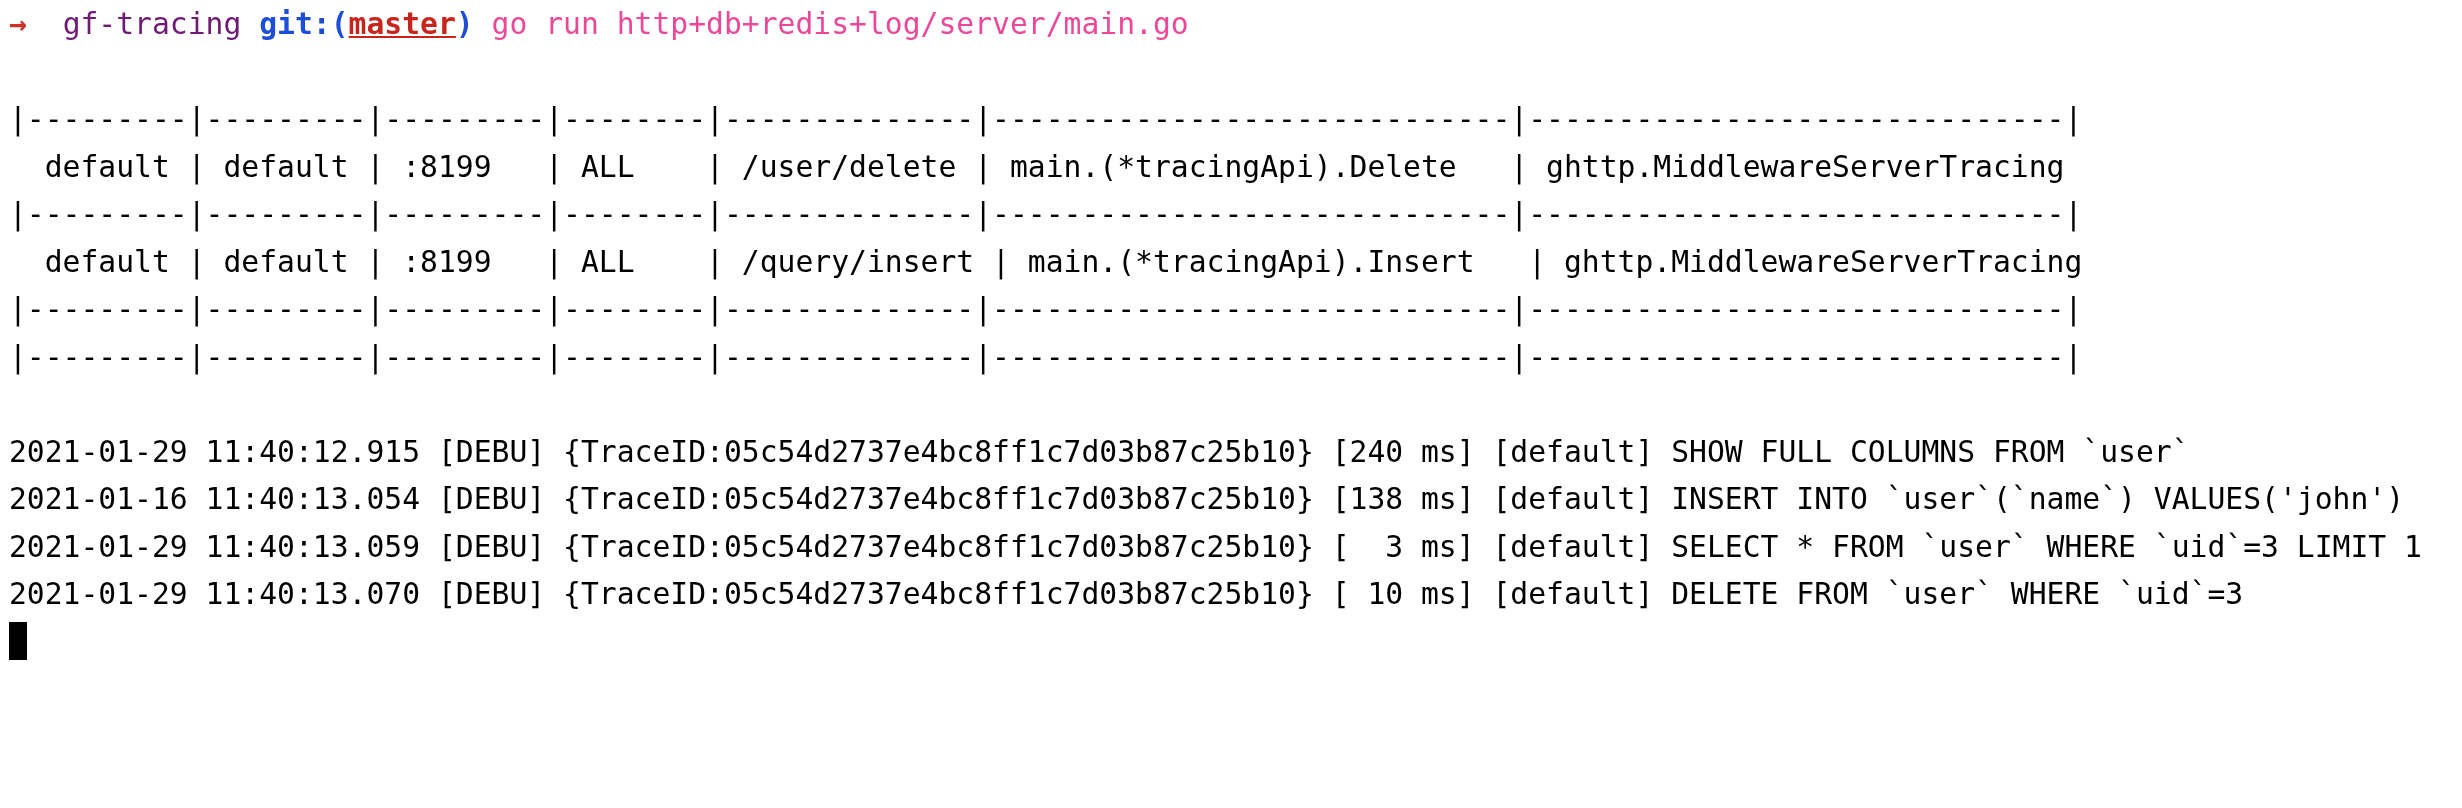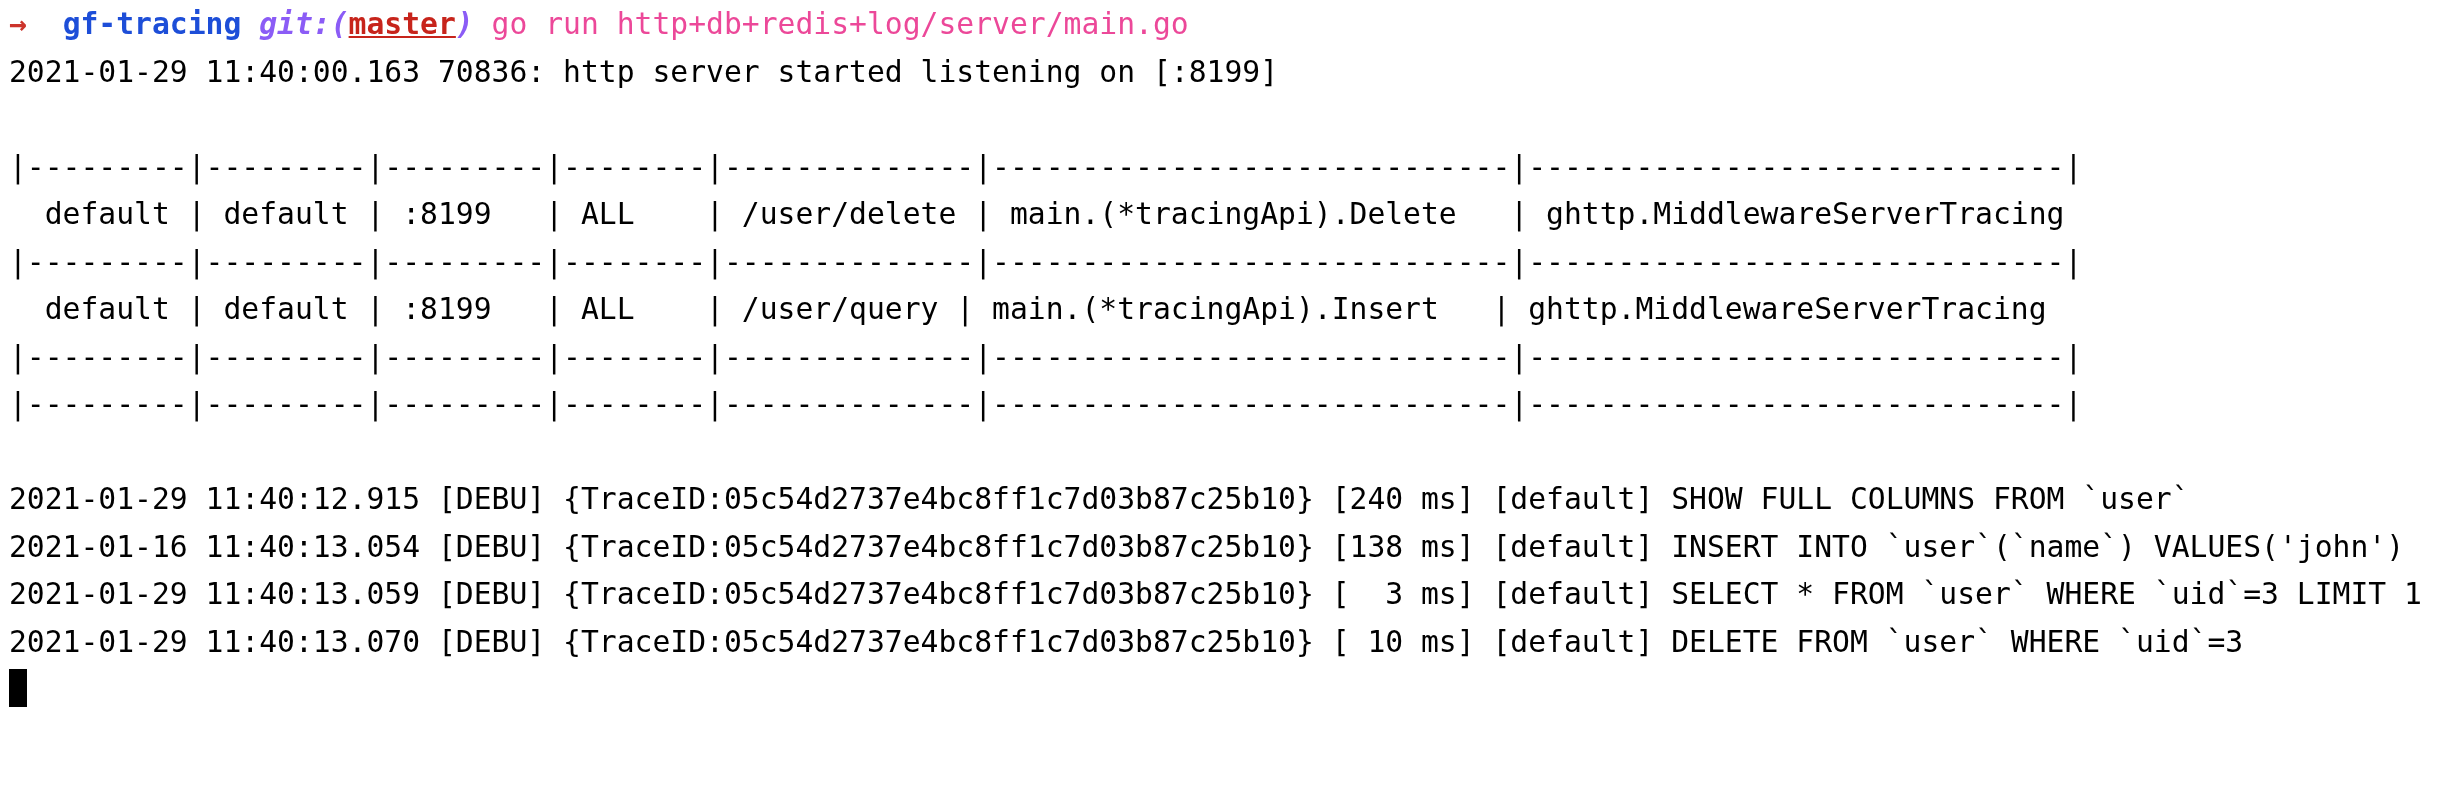--- a/index.html
+++ b/index.html
@@ -20,47 +20,46 @@
     color: #000000;
     padding-left: 9px;
     box-sizing: border-box;
   }
   .line {
     white-space: pre;
     height: 47.5px;
     overflow: visible;
   }
   .seg-arrow  { color: #cc342b; font-weight: bold; }
-  .seg-dir    { color: #1d4ed8; font-weight: bold; }
-  .seg-git    { color: #8b5cf6; font-weight: bold; font-style: italic; }
+  .seg-dir    { color: #701a75; font-weight: normal; }
+  .seg-git    { color: #1d4ed8; font-weight: bold; }
   .seg-branch { color: #c7241b; font-weight: bold; text-decoration: underline; }
   .seg-cmd    { color: #ec4899; }
   .cursor {
     display: inline-block;
     width: 17.9px;
     height: 38px;
     background: #000000;
     vertical-align: -8px;
   }
 </style>
 </head>
 <body>
 
 <div class="terminal">
 
   <div class="line"><span class="seg-arrow">→  </span><span class="seg-dir">gf-tracing </span><span class="seg-git">git:(</span><span class="seg-branch">master</span><span class="seg-git">) </span><span class="seg-cmd">go run http+db+redis+log/server/main.go</span></div>
 
-  <div class="line">2021-01-29 11:40:00.163 70836: http server started listening on [:8199]</div>
 
   <div class="line"></div>
 
   <div class="line">|---------|---------|---------|--------|--------------|-----------------------------|------------------------------|</div>
   <div class="line">  default | default | :8199   | ALL    | /user/delete | main.(*tracingApi).Delete   | ghttp.MiddlewareServerTracing</div>
   <div class="line">|---------|---------|---------|--------|--------------|-----------------------------|------------------------------|</div>
-  <div class="line">  default | default | :8199   | ALL    | /user/query | main.(*tracingApi).Insert   | ghttp.MiddlewareServerTracing</div>
+  <div class="line">  default | default | :8199   | ALL    | /query/insert | main.(*tracingApi).Insert   | ghttp.MiddlewareServerTracing</div>
   <div class="line">|---------|---------|---------|--------|--------------|-----------------------------|------------------------------|</div>
   <div class="line">|---------|---------|---------|--------|--------------|-----------------------------|------------------------------|</div>
 
   <div class="line"></div>
 
   <div class="line">2021-01-29 11:40:12.915 [DEBU] {TraceID:05c54d2737e4bc8ff1c7d03b87c25b10} [240 ms] [default] SHOW FULL COLUMNS FROM `user`</div>
   <div class="line">2021-01-16 11:40:13.054 [DEBU] {TraceID:05c54d2737e4bc8ff1c7d03b87c25b10} [138 ms] [default] INSERT INTO `user`(`name`) VALUES('john')</div>
   <div class="line">2021-01-29 11:40:13.059 [DEBU] {TraceID:05c54d2737e4bc8ff1c7d03b87c25b10} [  3 ms] [default] SELECT * FROM `user` WHERE `uid`=3 LIMIT 1</div>
   <div class="line">2021-01-29 11:40:13.070 [DEBU] {TraceID:05c54d2737e4bc8ff1c7d03b87c25b10} [ 10 ms] [default] DELETE FROM `user` WHERE `uid`=3</div>
 

